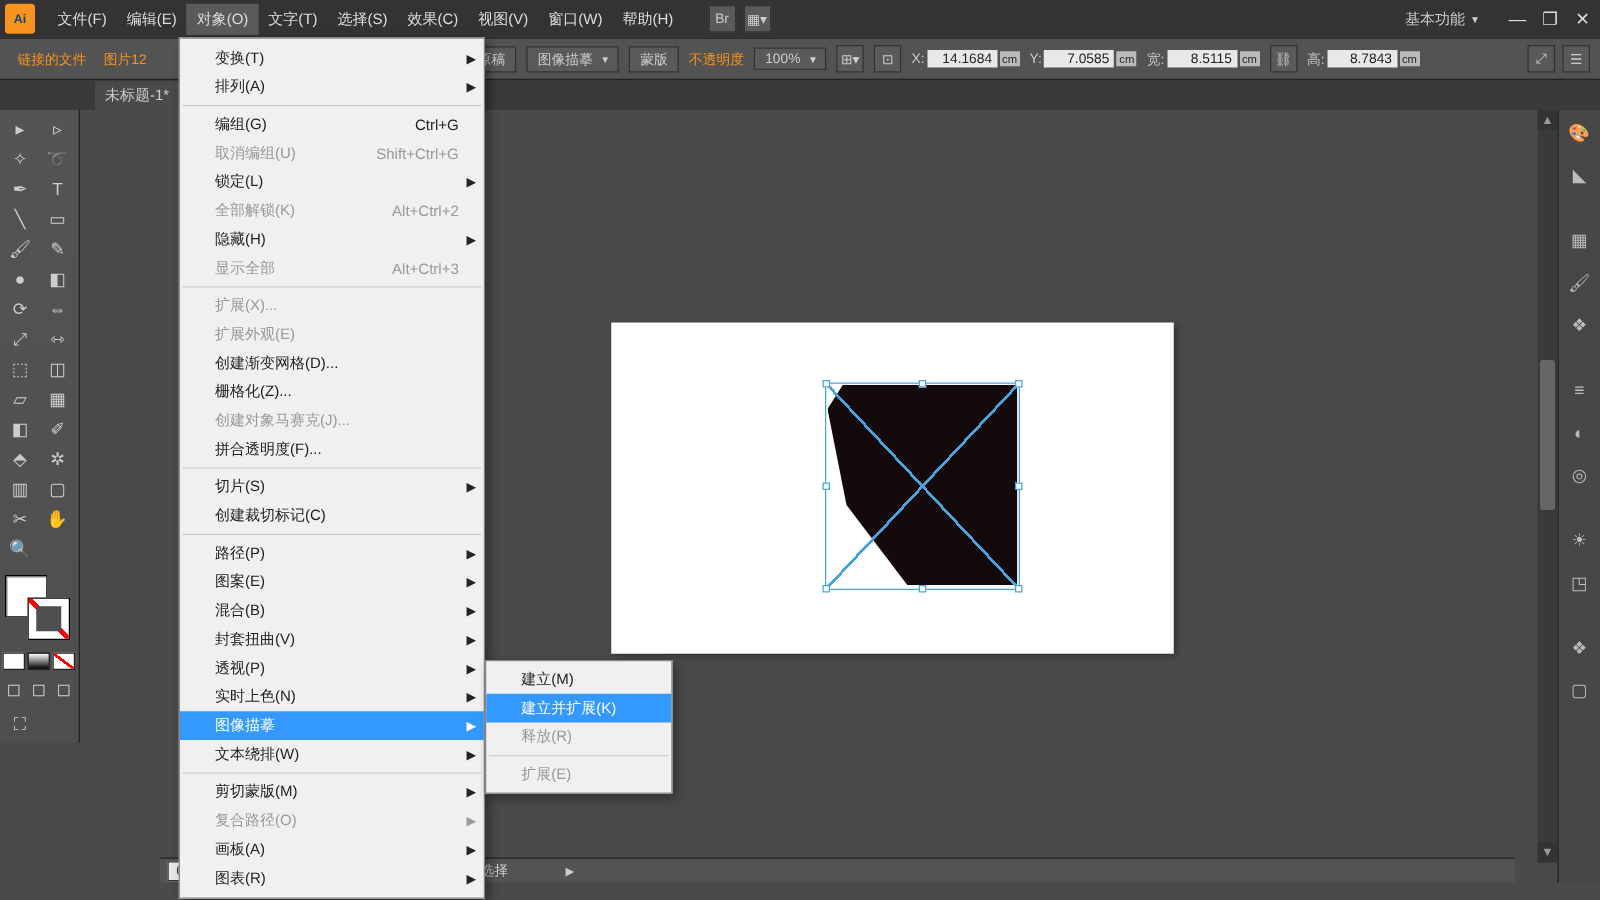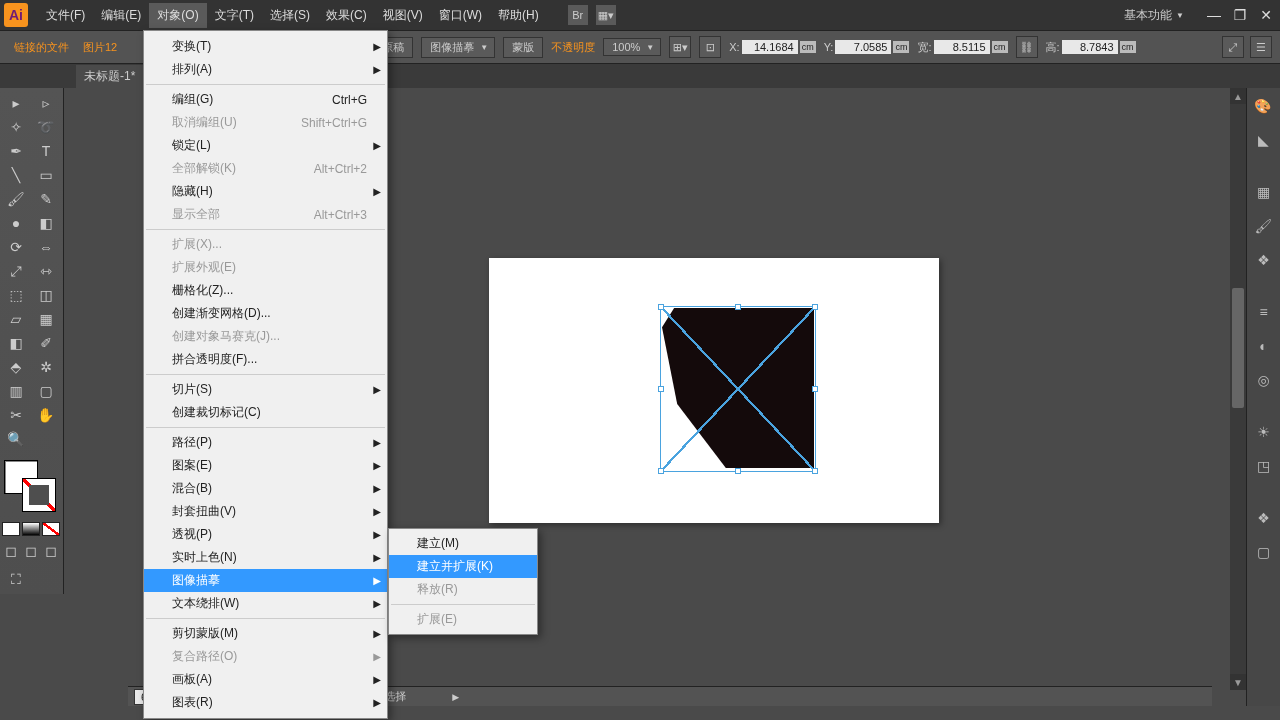--- a/index.html
+++ b/index.html
@@ -1,18 +1,18 @@
 <!DOCTYPE html>
 <html><head>
 <meta charset="utf-8">
 <style>
 * { margin: 0; padding: 0; box-sizing: border-box; font-family: "Microsoft YaHei", "SimSun", sans-serif; }
 body { background: #4a4a4a; width: 1280px; height: 720px; overflow: hidden; position: relative; color: #ddd; font-size: 12px; }
 .menubar { height: 30px; background: #333; display: flex; align-items: center; padding: 0 4px; }
-.app-icon { width: 24px; height: 24px; background: #f7931e; color: #701a75; font-weight: bold; display: flex; align-items: center; justify-content: center; border-radius: 3px; margin-right: 10px; font-size: 14px; }
+.app-icon { width: 24px; height: 24px; background: #f7931e; color: #0c4a6e; font-weight: bold; display: flex; align-items: center; justify-content: center; border-radius: 3px; margin-right: 10px; font-size: 10px; }
 .menu-item { padding: 4px 8px; cursor: pointer; color: #ddd; }
 .menu-item.active { background: #5a5a5a; }
 .window-controls { margin-left: auto; display: flex; align-items: center; gap: 6px; }
 .wc { width: 20px; height: 16px; display:flex; align-items:center; justify-content:center; color:#ddd; font-size:14px; cursor:pointer; }
 .workspace-label { padding: 2px 8px; color: #ccc; margin-right: 6px; display:flex; align-items:center; gap:4px;}
 .control-bar { height: 34px; background: #535353; border-top: 1px solid #222; border-bottom: 1px solid #222; display: flex; align-items: center; padding: 0 8px; gap: 8px; font-size: 11px; color: #ccc; }
 .cb-link { color: #f7931e; padding: 4px 6px; }
 .cb-text { color: #f7931e; }
 .cb-btn { padding: 2px 8px; background: #5a5a5a; border: 1px solid #333; color:#ccc; }
 .cb-select { padding: 2px 6px 2px 8px; background: #5a5a5a; border: 1px solid #333; color:#ccc; display:flex; align-items:center; gap:6px;}
@@ -277,24 +277,24 @@
       <span>Alt+Ctrl+3</span>
     </div>
     <div class="dd-sep"></div>
     <div class="dd-item disabled">
       <span>扩展(X)...</span>
     </div>
     <div class="dd-item disabled">
       <span>扩展外观(E)</span>
     </div>
     <div class="dd-item">
+      <span>创建渐变网格(D)...</span>
+    </div>
+    <div class="dd-item">
       <span>栅格化(Z)...</span>
-    </div>
-    <div class="dd-item">
-      <span>创建渐变网格(D)...</span>
     </div>
     <div class="dd-item disabled">
       <span>创建对象马赛克(J)...</span>
     </div>
     <div class="dd-item">
       <span>拼合透明度(F)...</span>
     </div>
     <div class="dd-sep"></div>
     <div class="dd-item">
       <span>切片(S)</span>

